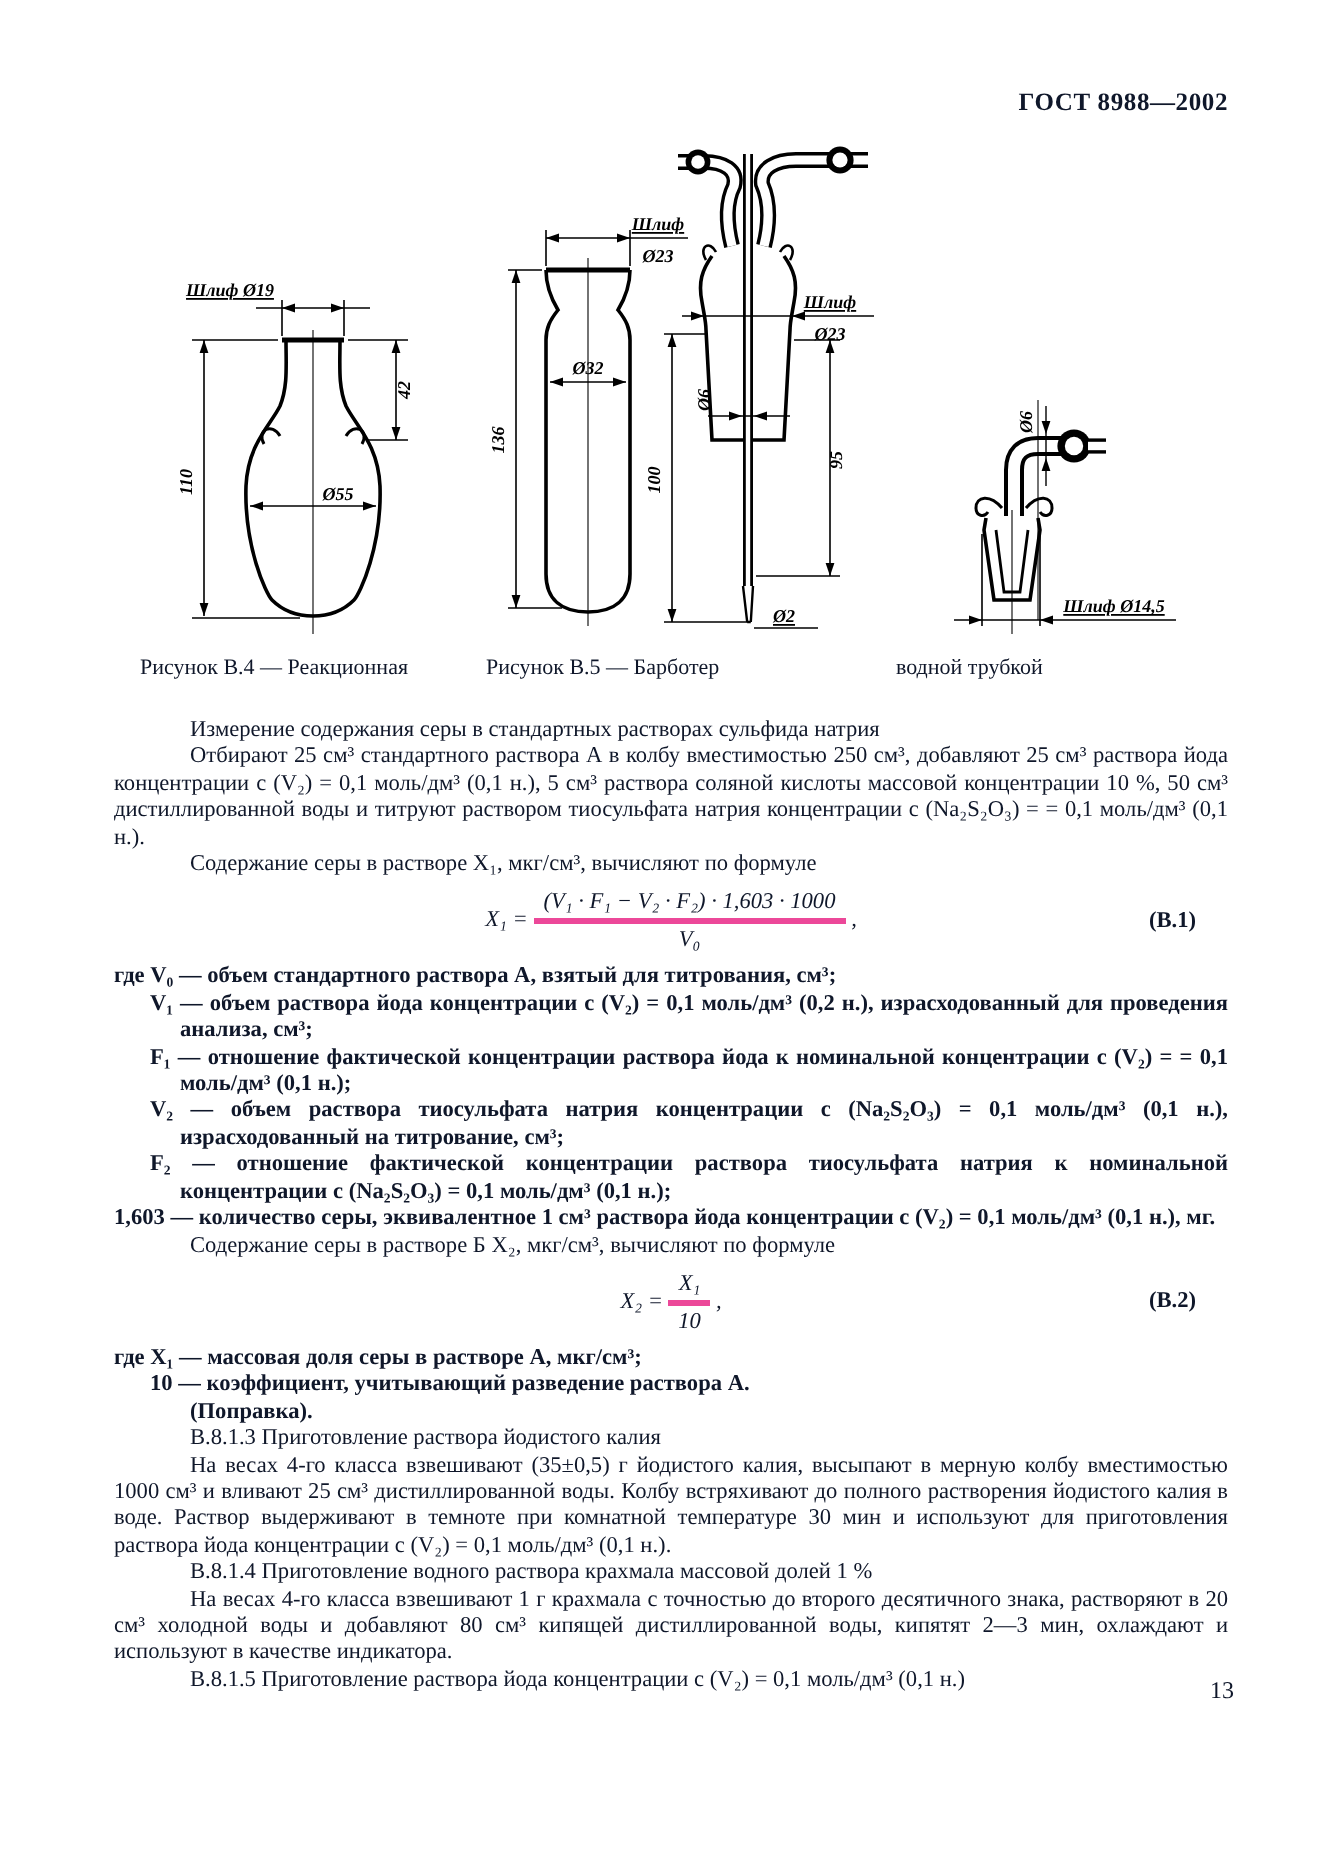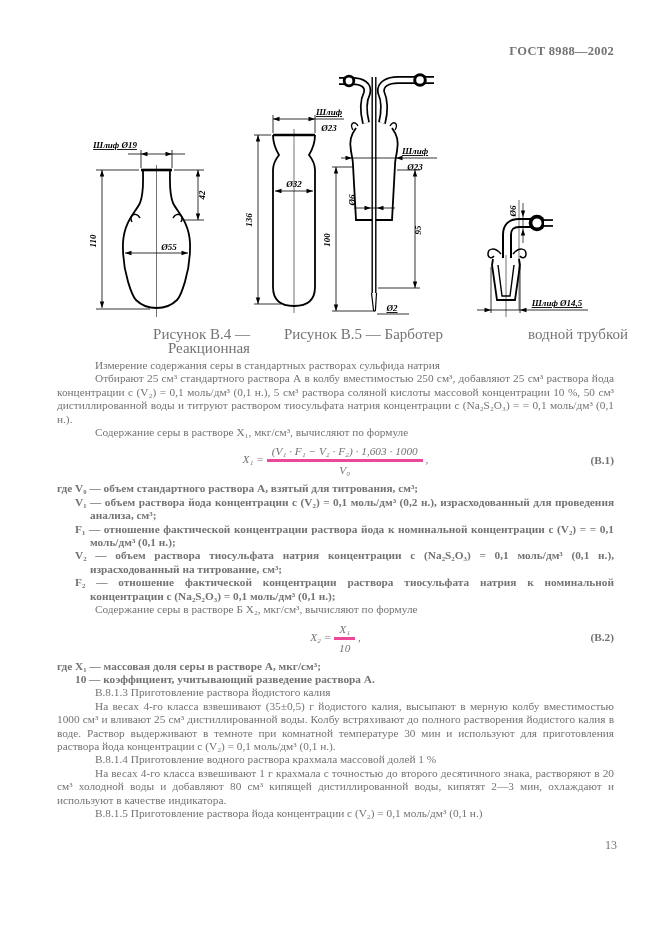--- a/index.html
+++ b/index.html
@@ -1,35 +1,35 @@
 <!DOCTYPE html>
 <html><head>
 <meta charset="utf-8">
 <style>
   html,body{margin:0;padding:0;background:#888;}
   .page{
     position:relative;width:661px;height:936px;background:#fff;margin:0 auto;
-    font-family:"Liberation Serif","DejaVu Serif",serif;color:#737373;overflow:hidden;
+    font-family:"Liberation Serif","DejaVu Serif",serif;color:#0f172a;overflow:hidden;
   }
   .doc-header{position:absolute;top:44px;right:47px;font-weight:bold;font-size:12.5px;letter-spacing:.3px;}
   .figs{position:absolute;top:0;left:0;width:661px;height:358px;}
   .figsvg{position:absolute;}
-  .caption{position:absolute;top:327px;font-size:15px;line-height:14px;text-align:right;}
+  .caption{position:absolute;top:327px;font-size:11px;line-height:14px;text-align:left;}
   .dl{font-family:"Liberation Serif","DejaVu Serif",serif;font-style:italic;font-weight:bold;font-size:9px;fill:#000;}
   .u{text-decoration:underline;}
   .text{
     position:absolute;top:359px;left:57px;width:557px;
     font-size:11.3px;line-height:13.4px;text-align:justify;
   }
   .para{margin:0;text-indent:38px;}
   .def{margin:0;padding-left:33px;font-weight:bold;}
   .def.out{text-indent:-33px;}
   .def.term{text-indent:-15px;}
   .bold{font-weight:bold;}
-  .formula-row{position:relative;margin:5px 0;}
+  .formula-row{position:relative;margin:5px 16px;}
   .formula-center{text-align:center;font-style:italic;}
   .frac{display:inline-block;vertical-align:middle;text-align:center;line-height:14px;}
   .frac .num{display:block;border-bottom:3px solid #ec4899;padding:0 5px 1px 5px;}
   .frac .den{display:block;padding-top:1px;}
   .flabel{position:absolute;right:0;top:50%;transform:translateY(-50%);font-style:normal;font-weight:bold;}
   .pageno{position:absolute;top:838px;right:44px;font-size:12px;}
   svg text{user-select:none;}
 </style>
 </head>
 <body>
@@ -197,20 +197,21 @@
       </div>
       <span class="flabel">(В.1)</span>
     </div>
 
     <div>
       <p class="def out">где V₀ — объем стандартного раствора А, взятый для титрования, см³;</p>
       <p class="def term">V₁ — объем раствора йода концентрации с (V₂) = 0,1 моль/дм³ (0,2 н.), израсходованный для проведения анализа, см³;</p>
       <p class="def term">F₁ — отношение фактической концентрации раствора йода к номинальной концентрации с (V₂) = = 0,1 моль/дм³ (0,1 н.);</p>
       <p class="def term">V₂ — объем раствора тиосульфата натрия концентрации с  (Na₂S₂O₃) = 0,1 моль/дм³ (0,1 н.), израсходованный на титрование, см³;</p>
       <p class="def term">F₂ — отношение фактической концентрации раствора тиосульфата натрия к номинальной концентрации с (Na₂S₂O₃) = 0,1 моль/дм³ (0,1 н.);</p>
+      <p class="def out">1,603 — количество серы, эквивалентное 1 см³ раствора йода концентрации с (V₂) = 0,1 моль/дм³ (0,1 н.), мг.</p>
     </div>
 
     <p class="para">Содержание серы в растворе Б X₂, мкг/см³, вычисляют по формуле</p>
 
     <div class="formula-row">
       <div class="formula-center">
         <span>X₂ =</span>
         <span class="frac">
           <span class="num">X₁</span>
           <span class="den">10</span>
@@ -218,20 +219,21 @@
         <span>,</span>
       </div>
       <span class="flabel">(В.2)</span>
     </div>
 
     <div>
       <p class="def out">где X₁ — массовая доля серы в растворе А, мкг/см³;</p>
       <p class="def term">10 — коэффициент, учитывающий разведение раствора А.</p>
     </div>
 
+    <p class="para bold">(Поправка).</p>
 
     <p class="para">В.8.1.3  Приготовление раствора йодистого калия</p>
     <p class="para">На весах 4-го класса взвешивают (35±0,5) г йодистого калия, высыпают в мерную колбу вместимостью 1000 см³ и вливают 25 см³ дистиллированной воды. Колбу встряхивают до полного растворения йодистого калия в воде. Раствор выдерживают в темноте при комнатной температуре 30 мин и используют для приготовления раствора йода концентрации с (V₂) = 0,1 моль/дм³ (0,1 н.).</p>
 
     <p class="para">В.8.1.4  Приготовление водного раствора крахмала массовой долей 1 %</p>
     <p class="para">На весах 4-го класса взвешивают 1 г крахмала с точностью до второго десятичного знака, растворяют в 20 см³ холодной воды и добавляют 80 см³ кипящей дистиллированной воды, кипятят 2—3 мин, охлаждают и используют в качестве индикатора.</p>
 
     <p class="para">В.8.1.5  Приготовление раствора йода концентрации с (V₂) = 0,1 моль/дм³ (0,1 н.)</p>
   </div>
 

